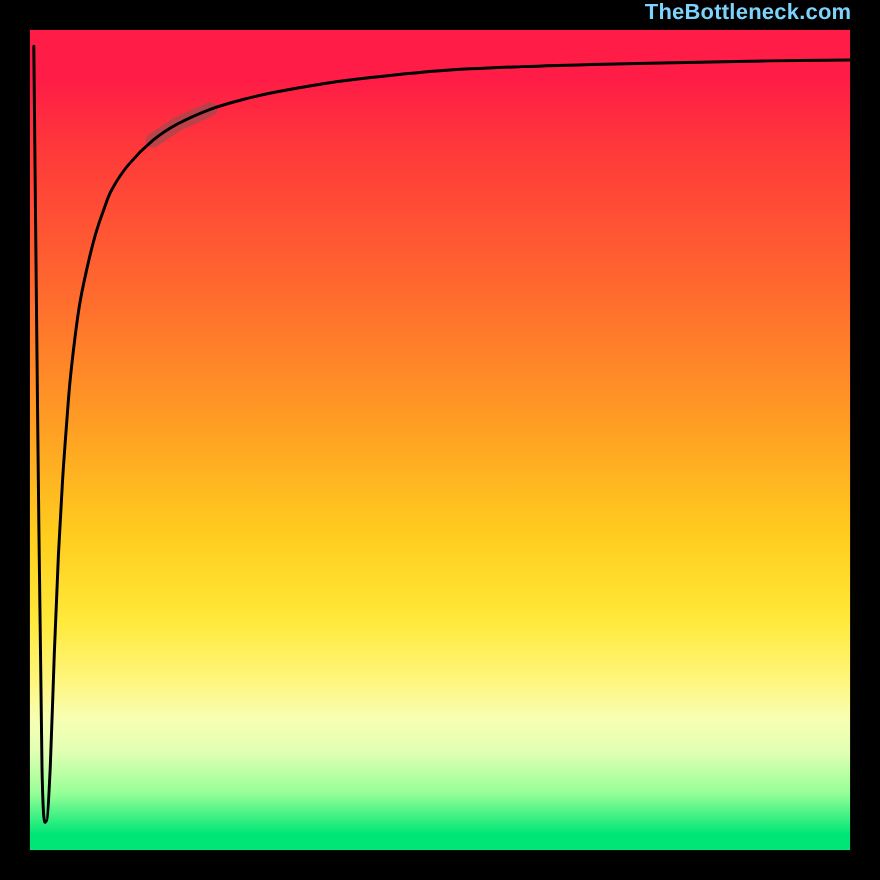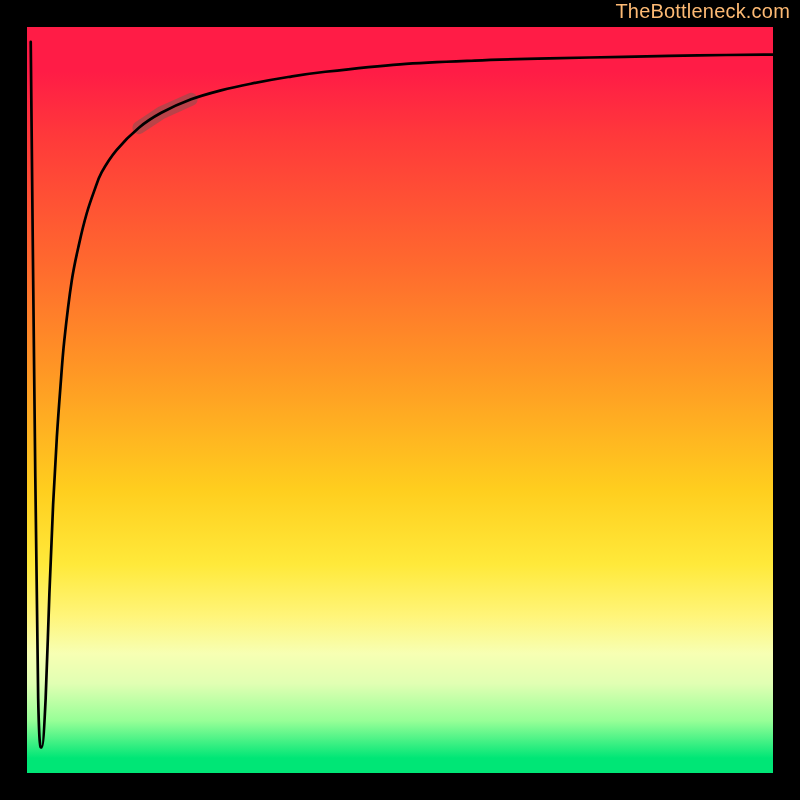--- a/index.html
+++ b/index.html
@@ -12,24 +12,24 @@
     font-family: Arial, Helvetica, sans-serif;
   }
   .wrap {
     position: relative;
     width: 800px;
     height: 800px;
   }
   .watermark {
     position: absolute;
     top: 0;
-    right: 10px;
+    right: 26px;
     font-size: 20px;
-    font-weight: 400;
-    color: #fdba74;
+    font-weight: 700;
+    color: #7dd3fc;
     letter-spacing: 0.2px;
     user-select: none;
   }
   .plot {
     position: absolute;
     left: 27px;
     top: 27px;
     width: 746px;
     height: 746px;
     overflow: hidden;

